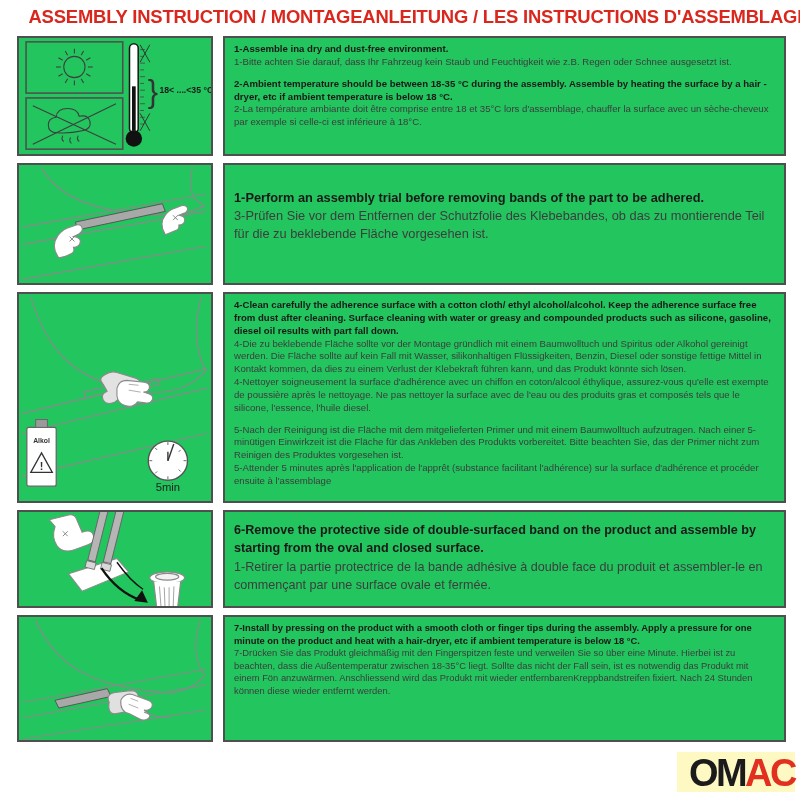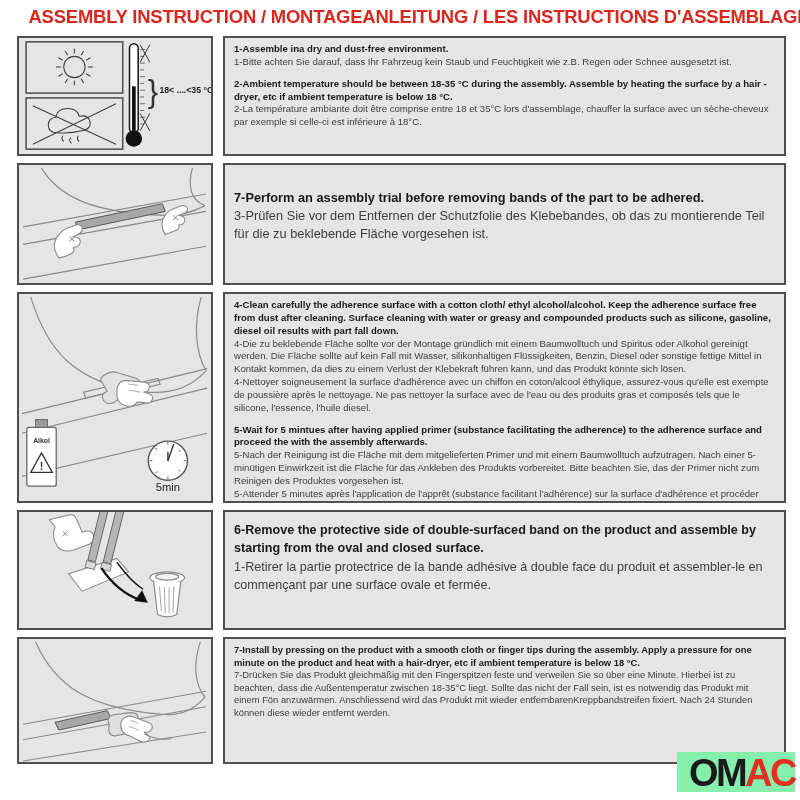--- a/index.html
+++ b/index.html
@@ -7,35 +7,35 @@
     width:800px;height:800px;background:#ffffff;position:relative;overflow:hidden;
     font-family:"Liberation Sans",sans-serif;color:#3d3d3d;
   }
   .title{
     margin:6px 17px 8px 17px;text-align:center;white-space:nowrap;
     font-size:19px;font-weight:800;letter-spacing:-0.2px;color:#d9271e;
     transform:scaleX(0.97);transform-origin:center;
   }
   .rows{margin:0 14px 0 17px;display:flex;flex-direction:column;gap:7px;}
   .row{display:flex;gap:10px;}
-  .cell{border:2px solid #4f4f4f;background:#e5e5e5;box-sizing:border-box;}
+  .cell{border:2px solid #4f4f4f;background:#22c55e;box-sizing:border-box;}
   .illus{flex:0 0 196px;width:196px;overflow:hidden;}
   .illus svg{display:block;}
   .text{flex:1;padding:5px 9px 4px 9px;overflow:hidden;}
   .step{margin:0 0 9px 0;}
   .step p{margin:0;}
   .en{font-weight:bold;color:#191919;}
-  .r1{height:120px;} .r2{height:122px;} .r3{height:211px;} .r4{height:120px;} .r5{height:127px;}
+  .r1{height:120px;} .r2{height:122px;} .r3{height:211px;} .r4{height:98px;} .r5{height:127px;}
   .r1 .text,.r3 .text{font-size:9.6px;line-height:1.34;}
   .r5 .text{font-size:9.4px;line-height:1.33;}
   .r2 .text{font-size:12.8px;line-height:1.4;padding-top:24px;}
   .r4 .text{font-size:12.6px;line-height:1.45;padding-top:9px;}
   svg text{font-family:"Liberation Sans",sans-serif;}
   .logo{
-    position:absolute;right:5px;bottom:8px;background:#86efac;padding:2px 0 0 12px;
+    position:absolute;right:5px;bottom:8px;background:#fef9c3;padding:2px 0 0 12px;
     font-size:38px;font-weight:900;letter-spacing:-2.5px;line-height:1;
   }
   .logo .lg-black{color:#1b1b1b;}
   .logo .lg-red{color:#e1301f;}
 </style>
 </head>
 <body>
 
 <div class="title">ASSEMBLY INSTRUCTION / MONTAGEANLEITUNG / LES INSTRUCTIONS D'ASSEMBLAGE</div>
 
@@ -128,21 +128,21 @@
           <path d="M51,74 l5,5 M56,74 l-5,5" fill="none" stroke="#777" stroke-width="0.9"></path>
         </g>
         <g fill="#fff" stroke="#8a8a8a" stroke-width="1.1">
           <path d="M150,72 q-7,-11 0,-20 q4,-6 12,-8 l5,-2 q5,-1 6,3 q0,4 -4,5 l-5,2 q7,1 6,6 q-1,4 -6,4 q1,5 -4,6 q-5,2 -10,4 z"></path>
           <path d="M158,52 l5,5 M163,52 l-5,5" fill="none" stroke="#777" stroke-width="0.9"></path>
         </g>
       </svg>
     </div>
     <div class="cell text">
       <div class="step">
-        <p class="en">7-Perform an assembly trial before removing bands of the part to be adhered.</p>
+        <p class="en">1-Perform an assembly trial before removing bands of the part to be adhered.</p>
         <p>3-Prüfen Sie vor dem Entfernen der Schutzfolie des Klebebandes, ob das zu montierende Teil für die zu beklebende Fläche vorgesehen ist.</p>
       </div>
     </div>
   </div>
 
   <div class="row r3">
     <div class="cell illus">
       <svg viewBox="0 0 196 211" width="192" height="207">
         <g stroke="#8a8a8a" stroke-width="1.2" fill="none">
           <path d="M12,3 C28,55 55,92 130,100 C155,102 175,96 191,78"></path>
@@ -183,21 +183,20 @@
         </g>
       </svg>
     </div>
     <div class="cell text">
       <div class="step">
         <p class="en">4-Clean carefully the adherence surface with a cotton cloth/ ethyl alcohol/alcohol. Keep the adherence surface free from dust after cleaning. Surface cleaning with water or greasy and compounded products such as silicone, gasoline, diesel oil results with part fall down.</p>
         <p>4-Die zu beklebende Fläche sollte vor der Montage gründlich mit einem Baumwolltuch und Spiritus oder Alkohol gereinigt werden. Die Fläche sollte auf kein Fall mit Wasser, silikonhaltigen Flüssigkeiten, Benzin, Diesel oder sonstige fettige Mittel in Kontakt kommen, da dies zu einem Verlust der Klebekraft führen kann, und das Produkt könnte sich lösen.</p>
         <p>4-Nettoyer soigneusement la surface d'adhérence avec un chiffon en coton/alcool éthylique, assurez-vous qu'elle est exempte de poussière après le nettoyage. Ne pas nettoyer la surface avec de l'eau ou des produits gras et composés tels que le silicone, l'essence, l'huile diesel.</p>
       </div>
       <div class="step">
-        <p class="en">5-Wait for 5 mintues after having applied primer (substance facilitating the adherence) to the adherence surface and proceed the with the assembly afterwards.</p>
         <p>5-Nach der Reinigung ist die Fläche mit dem mitgelieferten Primer und mit einem Baumwolltuch aufzutragen. Nach einer 5-minütigen Einwirkzeit ist die Fläche für das Ankleben des Produkts vorbereitet. Bitte beachten Sie, das der Primer nicht zum Reinigen des Produktes vorgesehen ist.</p>
         <p>5-Attender 5 minutes après l'application de l'apprêt (substance facilitant l'adhérence) sur la surface d'adhérence et procéder ensuite à l'assemblage</p>
       </div>
     </div>
   </div>
 
   <div class="row r4">
     <div class="cell illus">
       <svg viewBox="0 0 196 118" width="192" height="114">
         <g fill="#fff" stroke="#8a8a8a" stroke-width="1.1">

